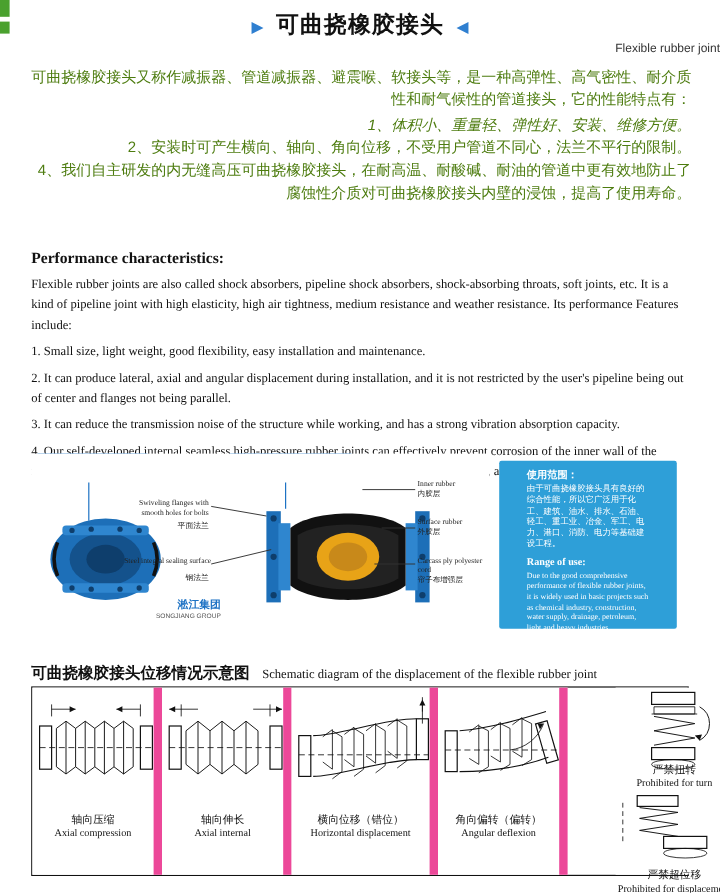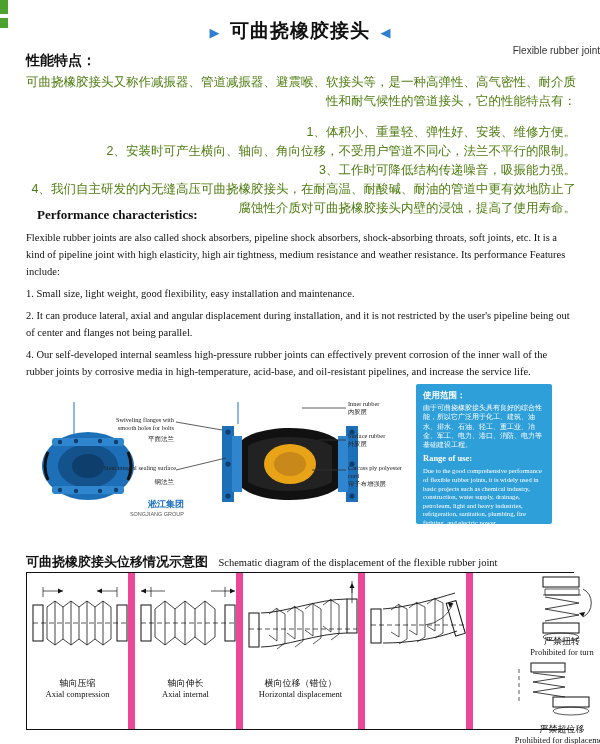--- a/index.html
+++ b/index.html
@@ -12,36 +12,36 @@
     position:relative;
   }
   .page{position:relative;width:600px;height:744px;}
 
   
   .edge-bar{position:absolute;left:0;width:8px;background:#4aa12e;}
   .edge-bar.b1{top:0;height:14px;}
   .edge-bar.b2{top:18px;height:10px;}
 
   
-  .title-wrap{position:absolute;left:0;top:8px;width:600px;text-align:center;margin-top:10px;}
+  .title-wrap{position:absolute;left:0;top:8px;width:600px;text-align:center;}
   .title-cn{font-size:19px;font-weight:bold;color:#111;letter-spacing:1px;display:inline-block;}
   .tri{display:inline-block;color:#2f7fd0;font-size:13px;vertical-align:middle;margin:0 6px;}
   .title-en{font-size:10px;color:#333;margin-top:1px;text-align:right;}
 
   
   .sec{position:absolute;left:26px;width:550px;}
   .h-cn{font-size:14px;font-weight:bold;color:#111;}
   .p-cn{font-size:12.5px;line-height:19px;color:#4d7c0f;text-align:right;}
-  .h-en{font-size:13px;font-weight:bold;color:#111;font-family:"Liberation Serif",serif;margin-left:11px;}
+  .h-en{font-size:13px;font-weight:bold;color:#111;font-family:"Liberation Serif",serif;}
   .p-en{font-size:10.5px;line-height:17px;color:#111;font-family:Liberation Serif, serif;}
 
   
   .figure{position:absolute;left:26px;top:378px;width:548px;height:152px;}
   .fig-left{position:absolute;left:0;top:0;width:382px;height:152px;background:#ffffff;}
-  .fig-right{position:absolute;left:390px;top:6px;width:136px;height:140px;background:#2e9fd8;border-radius:2px;color:#fff;padding:6px 7px;box-sizing:border-box;}
+  .fig-right{position:absolute;left:390px;top:6px;width:148px;height:140px;background:#2e9fd8;border-radius:2px;color:#fff;padding:6px 23px;box-sizing:border-box;}
   .fig-right .rt{font-size:8.5px;font-weight:bold;line-height:11px;}
   .fig-right .rp{font-size:7px;line-height:9.3px;margin-top:2px;}
   .fig-right .rp2{font-size:6.6px;line-height:8.6px;margin-top:3px;font-family:"Liberation Serif",serif;}
 
   .tag{position:absolute;background:#1d72c4;color:#fff;text-align:center;border-radius:2px;padding:2px 4px;}
   .tag .t1{font-size:9px;font-weight:bold;line-height:11px;}
   .tag .t2{font-size:6.5px;line-height:8px;font-family:"Liberation Serif",serif;}
 
   .callout{position:absolute;font-size:6.3px;color:#222;font-family:"Liberation Serif",serif;line-height:8px;}
   .callout.cn{font-family:"Liberation Sans",sans-serif;font-size:6.5px;}
@@ -73,33 +73,32 @@
   <div class="edge-bar b2"></div>
 
   <div class="title-wrap">
     <span class="tri">▶</span>
     <span class="title-cn">可曲挠橡胶接头</span>
     <span class="tri">◀</span>
     <div class="title-en">Flexible rubber joint</div>
   </div>
 
   <div class="sec" style="top:52px;">
-    <div class="h-cn">性能特点：</div>
     <div class="p-cn" style="margin-top:3px;">可曲挠橡胶接头又称作减振器、管道减振器、避震喉、软接头等，是一种高弹性、高气密性、耐介质性和耐气候性的管道接头，它的性能特点有：</div>
-    <div class="p-cn" style="margin-top:12px;">1、体积小、重量轻、弹性好、安装、维修方便。</div>
+    <div class="p-cn" style="margin-top:2px;font-style:italic;">1、体积小、重量轻、弹性好、安装、维修方便。</div>
     <div class="p-cn">2、安装时可产生横向、轴向、角向位移，不受用户管道不同心，法兰不平行的限制。</div>
-    <div class="p-cn">3、工作时可降低结构传递噪音，吸振能力强。</div>
     <div class="p-cn">4、我们自主研发的内无缝高压可曲挠橡胶接头，在耐高温、耐酸碱、耐油的管道中更有效地防止了腐蚀性介质对可曲挠橡胶接头内壁的浸蚀，提高了使用寿命。</div>
   </div>
 
   <div class="sec" style="top:207px;">
     <div class="h-en">Performance characteristics:</div>
     <div class="p-en" style="margin-top:6px;">Flexible rubber joints are also called shock absorbers, pipeline shock absorbers, shock-absorbing throats, soft joints, etc. It is a kind of pipeline joint with high elasticity, high air tightness, medium resistance and weather resistance. Its performance Features include:</div>
     <div class="p-en" style="margin-top:5px;">1. Small size, light weight, good flexibility, easy installation and maintenance.</div>
     <div class="p-en" style="margin-top:5px;">2. It can produce lateral, axial and angular displacement during installation, and it is not restricted by the user's pipeline being out of center and flanges not being parallel.</div>
+    <div class="p-en" style="margin-top:5px;">3. It can reduce the transmission noise of the structure while working, and has a strong vibration absorption capacity.</div>
     <div class="p-en" style="margin-top:5px;">4. Our self-developed internal seamless high-pressure rubber joints can effectively prevent corrosion of the inner wall of the rubber joints by corrosive media in high-temperature, acid-base, and oil-resistant pipelines, and increase the service life.</div>
   </div>
 
   <div class="figure">
 
     <div class="tag" style="left:4px;top:0;width:86px;">
       <div class="t1">防拉脱装置</div>
       <div class="t2">Anti-pull support device</div>
     </div>
     <div class="tag" style="left:164px;top:0;width:96px;">
@@ -286,20 +285,24 @@
         <path d="M18 70 C 44 70, 70 66, 92 58" fill="none" stroke="#111" stroke-width="0.9"></path>
         <path d="M26 37 l8 -6 l0 33 l-8 -5" fill="none" stroke="#111" stroke-width="0.7"></path>
         <path d="M34 32 l8 4 l0 30 l-8 5" fill="none" stroke="#111" stroke-width="0.7"></path>
         <path d="M44 35 l8 -6 l0 33 l-8 -5" fill="none" stroke="#111" stroke-width="0.7"></path>
         <path d="M52 30 l8 4 l0 30 l-8 5" fill="none" stroke="#111" stroke-width="0.7"></path>
         <path d="M62 31 l8 -6 l0 33 l-8 -5" fill="none" stroke="#111" stroke-width="0.7"></path>
         <path d="M70 26 l8 4 l0 30 l-8 5" fill="none" stroke="#111" stroke-width="0.7"></path>
         <path d="M60 52 a 34 34 0 0 0 28 -22" fill="none" stroke="#111" stroke-width="0.7"></path>
         <path d="M88 30 l-5 0 l2 5 Z" fill="#111"></path>
       </svg>
+      <div class="cap" style="top:104px;">
+        <div class="c1">角向偏转（偏转）</div>
+        <div class="c2">Angular deflexion</div>
+      </div>
     </div>
 
     <div class="cell" style="width:100px;margin-left:40px;">
       <svg width="98" height="70" viewBox="0 0 98 70">
         <rect x="30" y="4" width="36" height="10" fill="none" stroke="#111"></rect>
         <path d="M32 16 l34 0 l0 6 l-34 0 Z" fill="none" stroke="#111" stroke-width="0.7"></path>
         <path d="M30 22 l38 0" stroke="#111" stroke-width="0.7"></path>
         <path d="M32 24 l34 6 l-34 6 l34 6 l-34 6" fill="none" stroke="#111" stroke-width="0.8"></path>
         <rect x="30" y="50" width="36" height="10" fill="none" stroke="#111"></rect>
         <ellipse cx="48" cy="64" rx="18" ry="4" fill="none" stroke="#111" stroke-width="0.7"></ellipse>

